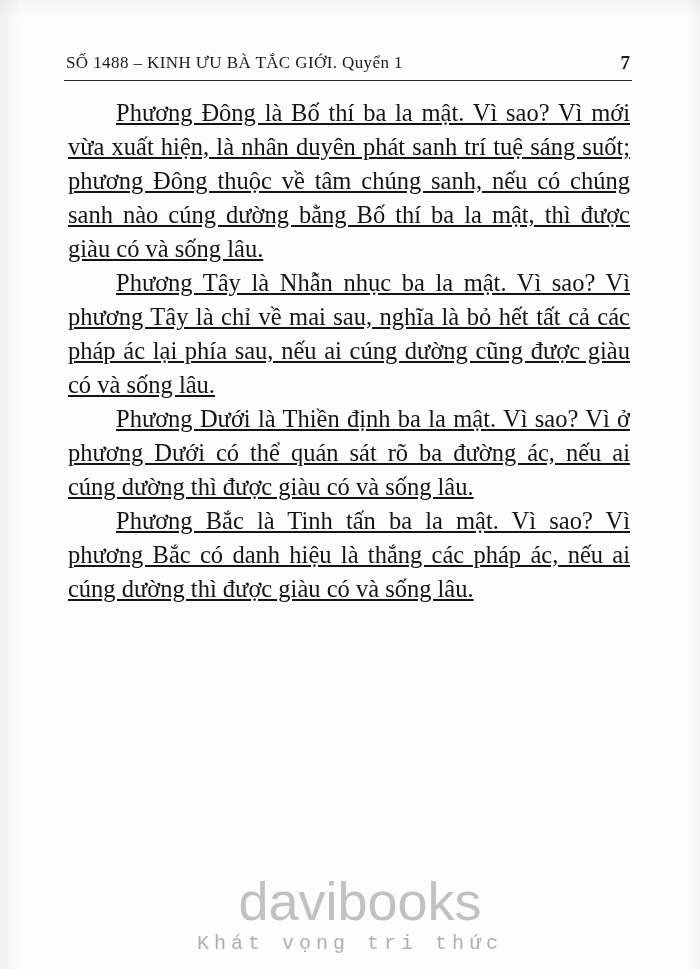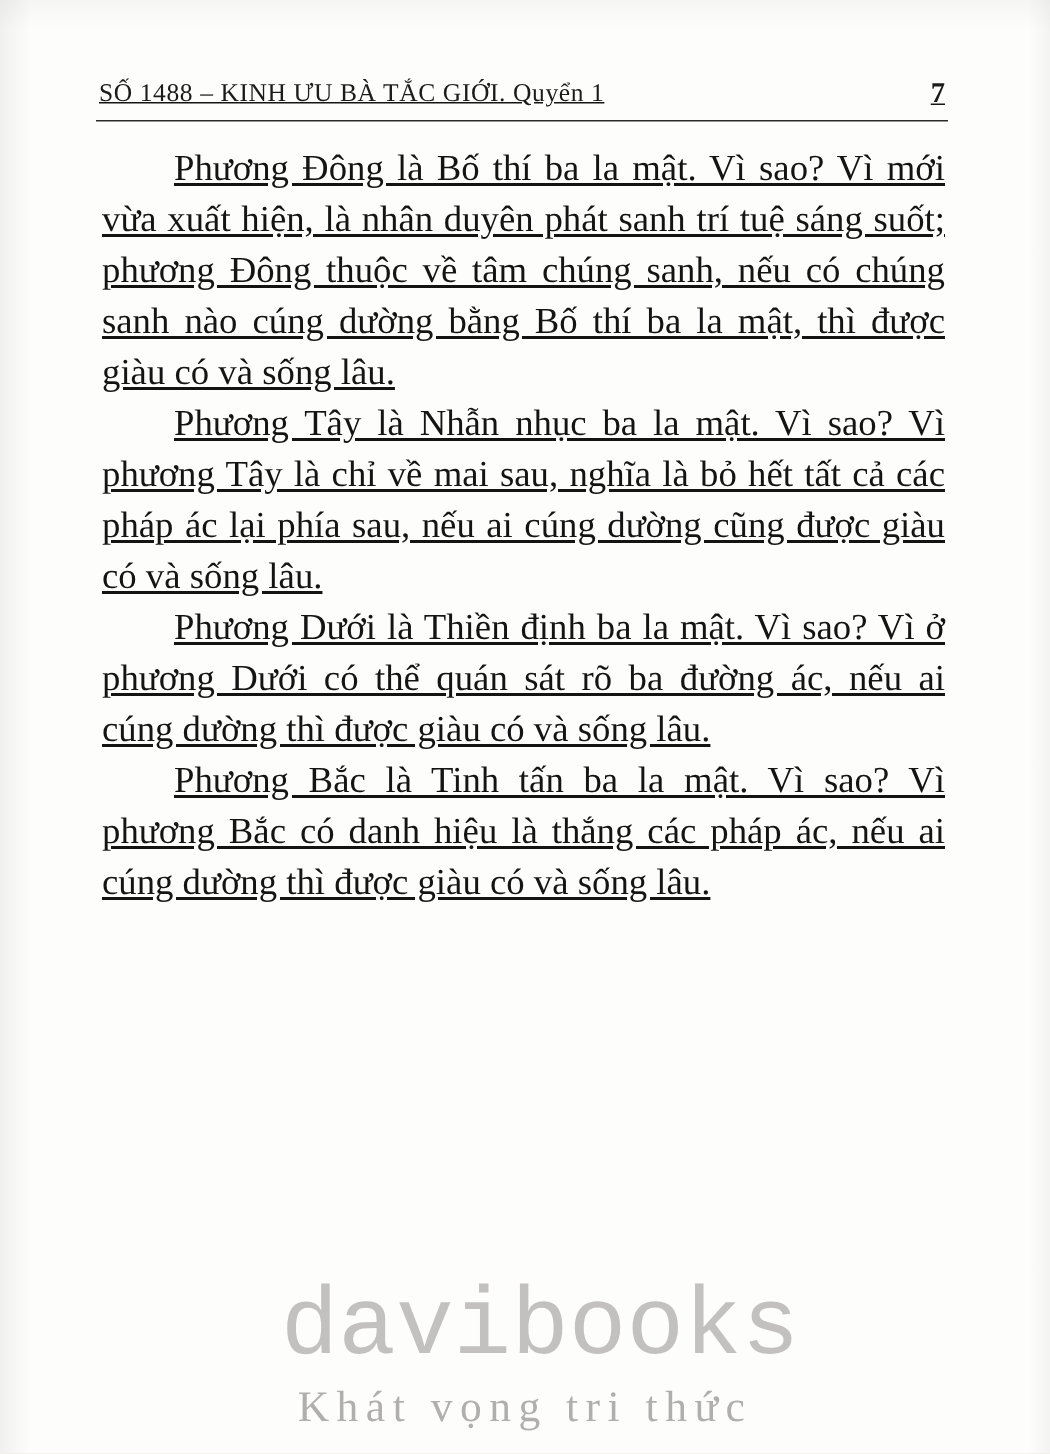--- a/index.html
+++ b/index.html
@@ -31,22 +31,21 @@
       linear-gradient(to bottom, rgba(0,0,0,0.03), rgba(0,0,0,0) 2%);
   }
 
   .header {
     position: absolute;
     top: 52px;
     left: 66px;
     right: 70px;
     display: flex;
     justify-content: space-between;
-    align-items: flex-start;
-    text-decoration: underline;
+    align-items: center;
   }
 
   .header-title {
     font-size: 17px;
     letter-spacing: 0.4px;
     color: #1b1b1b;
   }
 
   .page-number {
     font-size: 19px;
@@ -81,33 +80,33 @@
   .watermark {
     position: absolute;
     left: 0;
     right: 0;
     bottom: 14px;
     text-align: center;
     pointer-events: none;
   }
 
   .wm-brand {
-    font-size: 64px;
+    font-size: 54px;
     line-height: 1;
     color: rgba(145, 143, 140, 0.55);
-    font-family: Liberation Mono, monospace;
+    font-family: Liberation Sans, sans-serif;
     margin-left: 20px;
   }
 
   .wm-tagline {
     margin-top: 4px;
-    font-size: 29px;
+    font-size: 20px;
     letter-spacing: 5px;
     color: rgba(135, 133, 130, 0.65);
-    font-family: Liberation Serif, serif;
+    font-family: Liberation Mono, monospace;
   }
 </style>
 </head>
 <body>
 
 <div class="page">
 
   <div class="header">
     <span class="header-title">SỐ 1488 – KINH ƯU BÀ TẮC GIỚI. Quyển 1</span>
     <span class="page-number">7</span>

